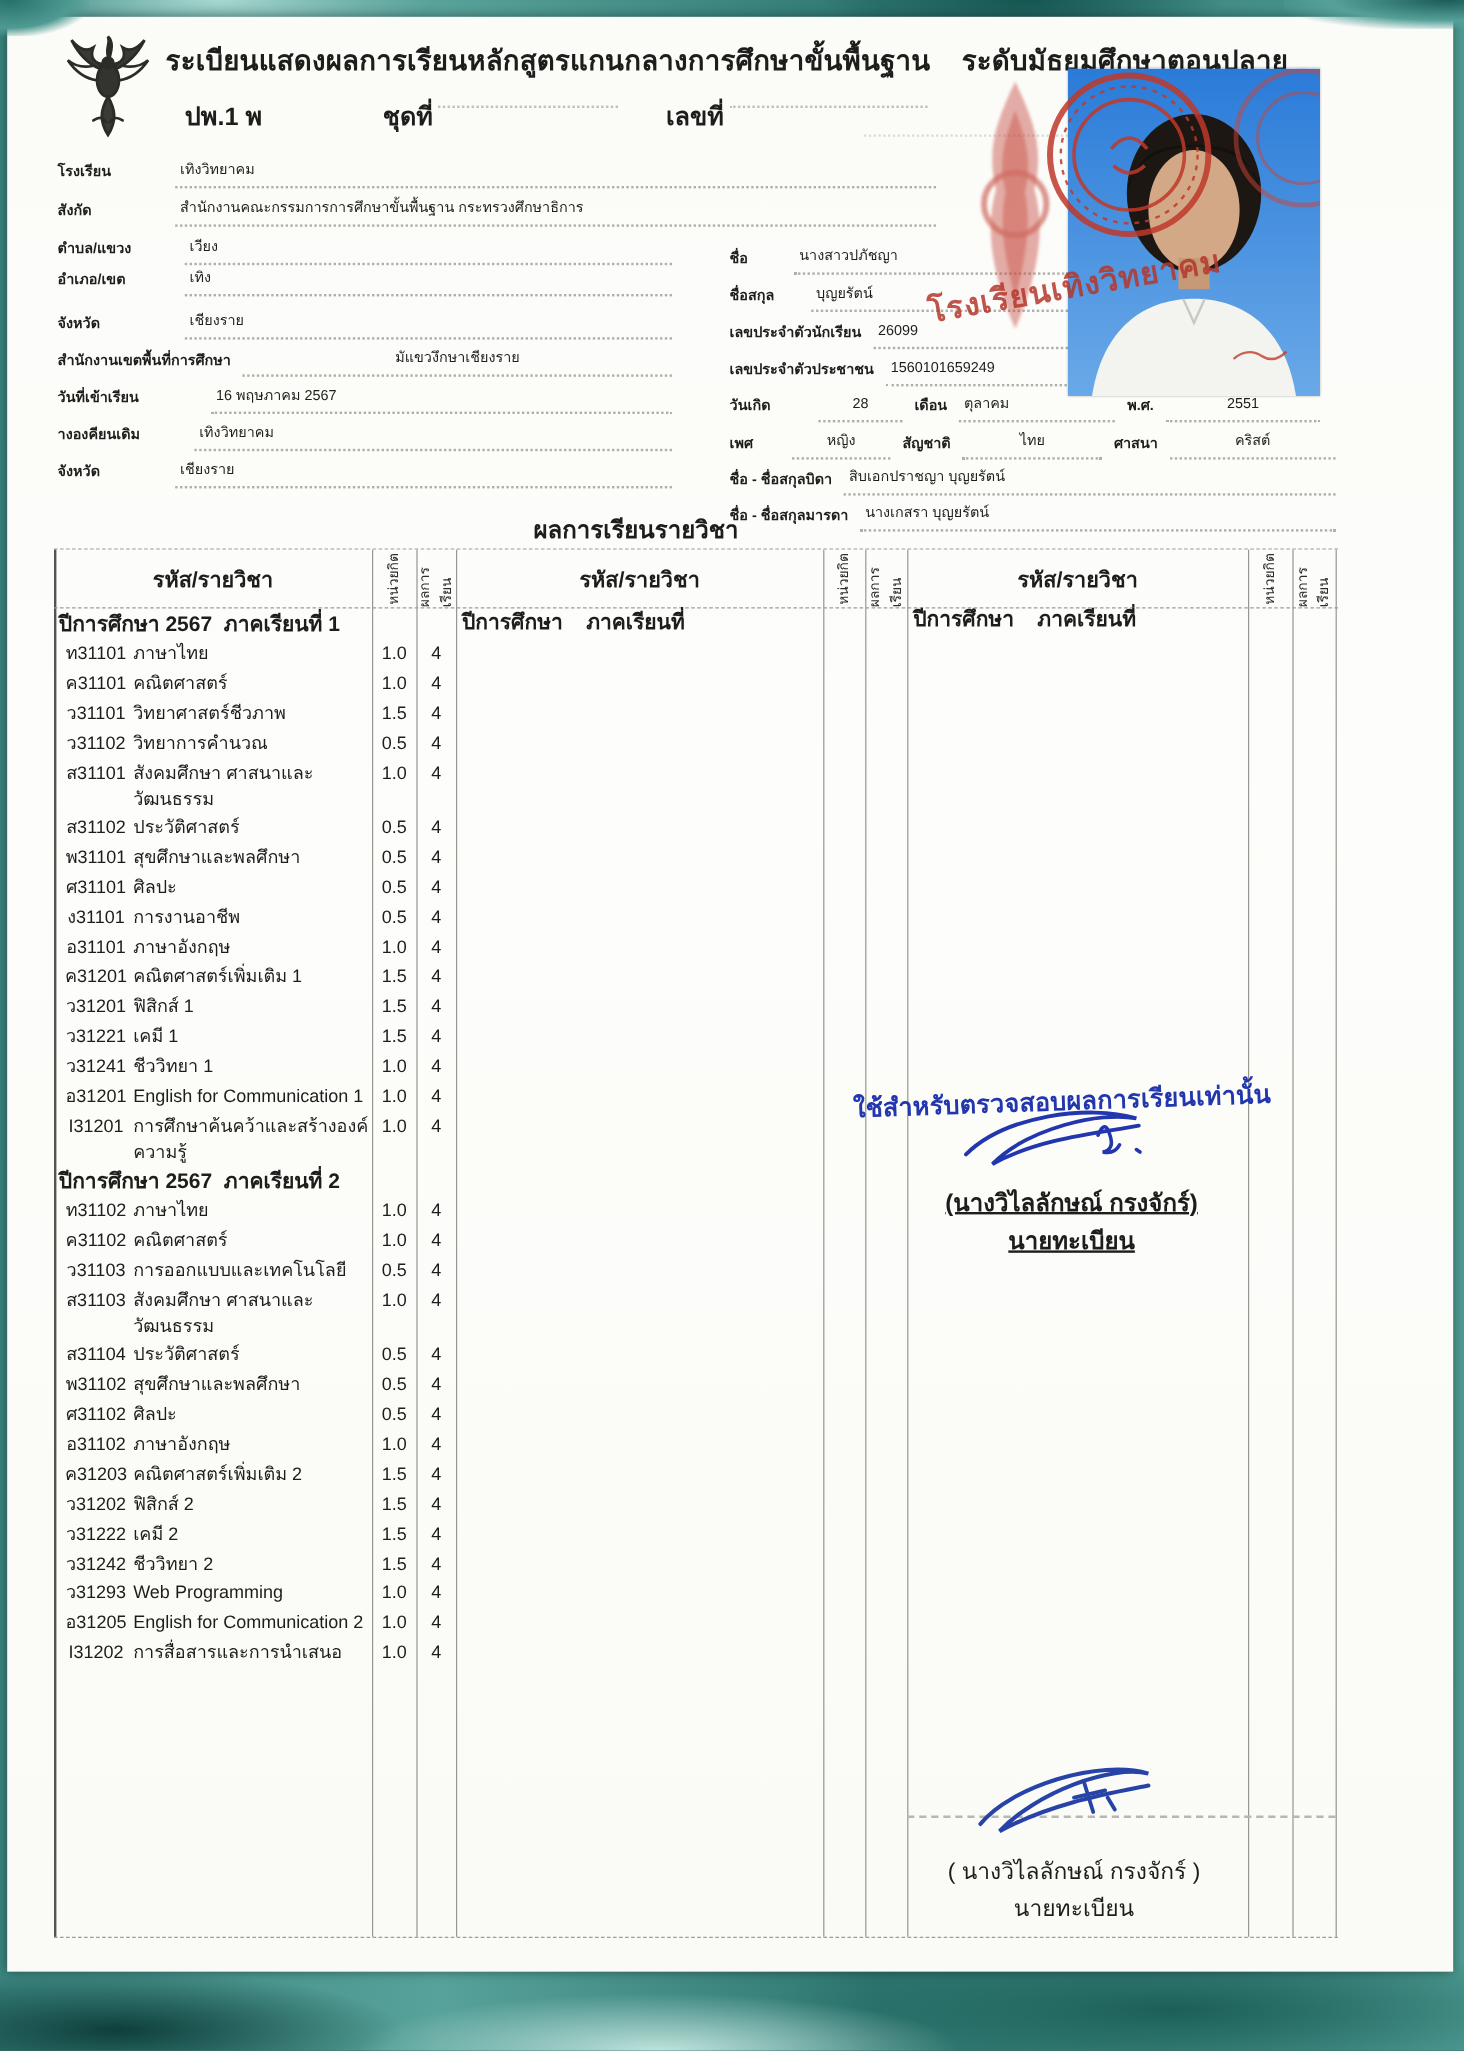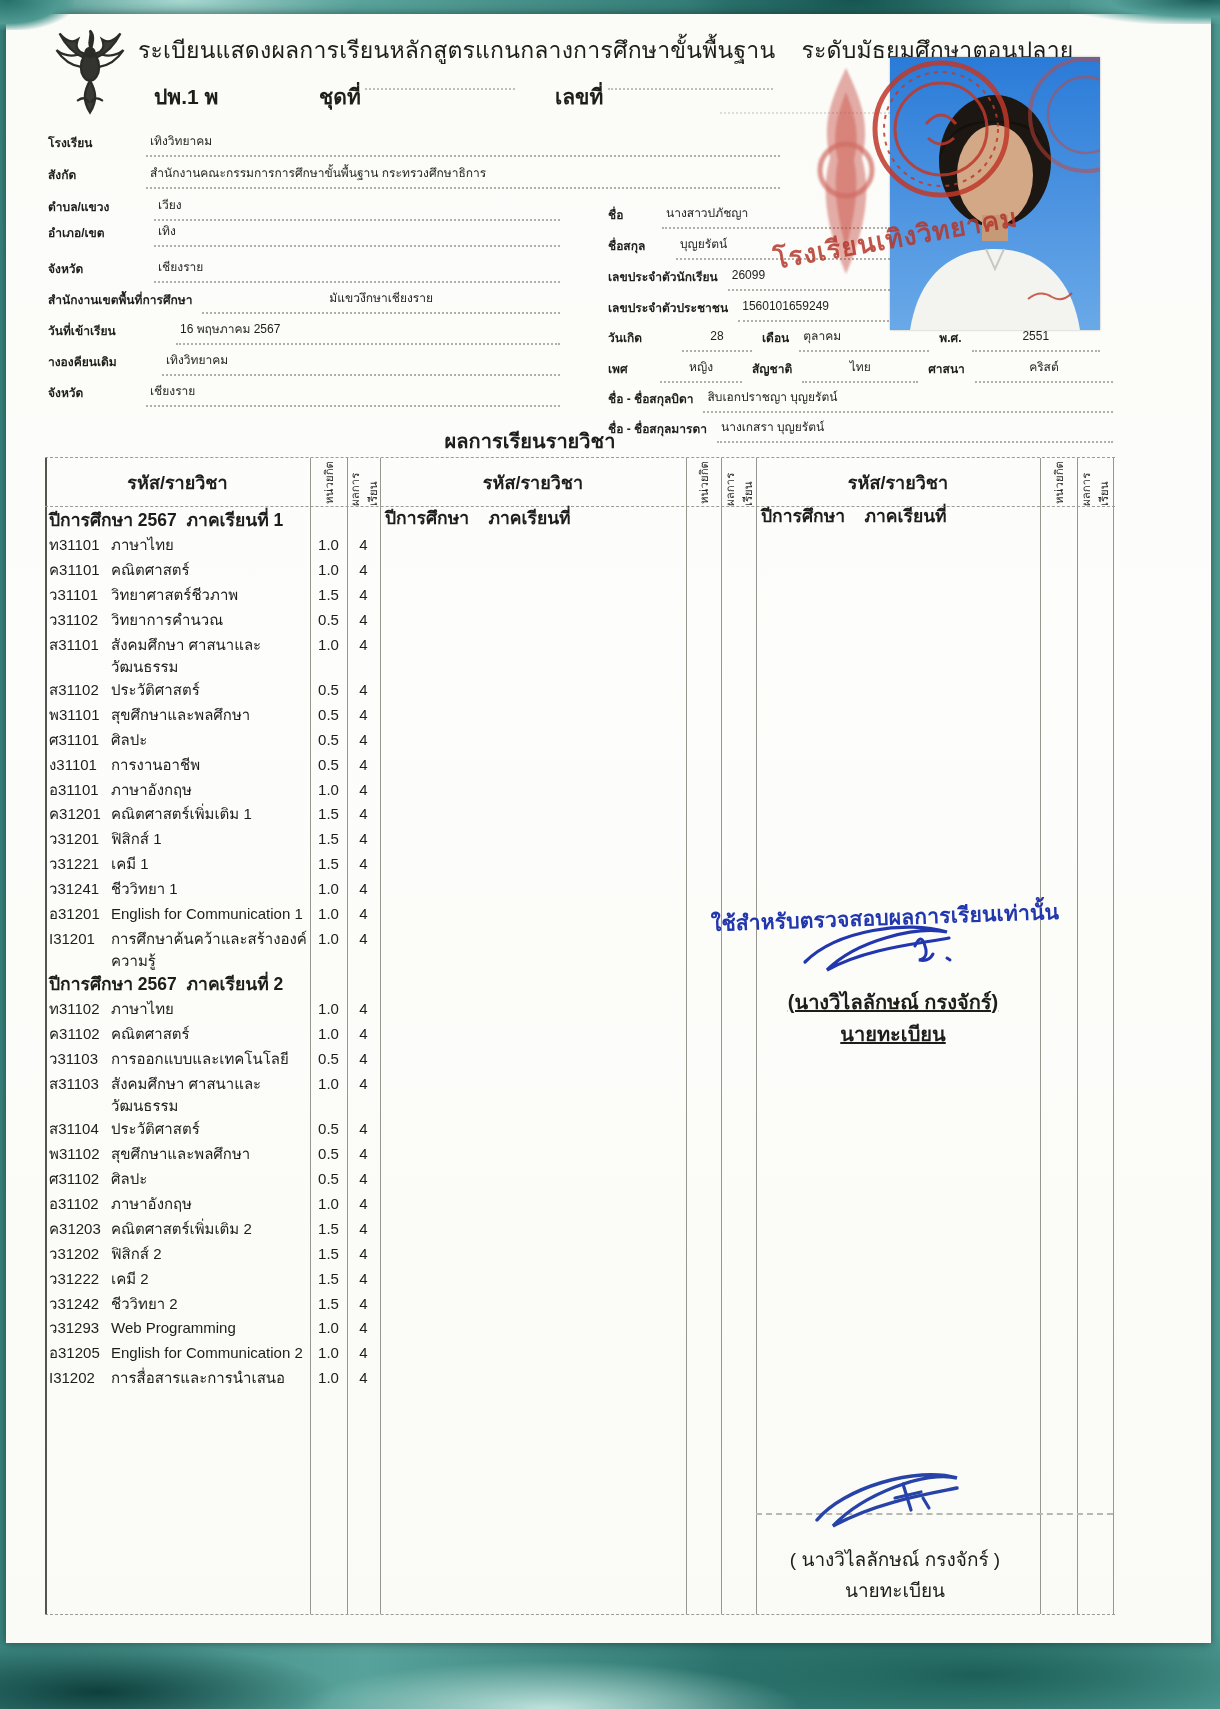--- a/index.html
+++ b/index.html
@@ -16,36 +16,36 @@
   .paper{position:absolute;left:6px;top:14px;right:9px;bottom:66px;background:linear-gradient(180deg,#fbfbf8,#fdfdfb 40%,#fafaf6);box-shadow:0 0 9px rgba(0,0,0,.45);}
   .corner-tl{position:absolute;left:0;top:0;width:74px;height:30px;background:radial-gradient(ellipse at 10% 0%,#27716c 0%,#4f9a92 55%,rgba(79,154,146,0) 75%);z-index:6;}
   .corner-tr{position:absolute;right:0;top:0;width:150px;height:24px;background:radial-gradient(ellipse at 90% 0%,#1b5c57 0%,#55a099 50%,rgba(85,160,153,0) 78%);z-index:6;}
   .abs{position:absolute;}
   .field{position:absolute;display:flex;font-size:12px;line-height:27px;align-items:flex-end;}
   .flabel{font-weight:bold;flex:none;}
   .fval{flex:1;margin-left:10px;border-bottom:2px dotted #b0b0a8;padding:0 4px;white-space:nowrap;}
   .fval.center{text-align:center;}
   .seg{display:flex;align-items:flex-end;}
   .seg .flabel{margin-left:10px;}
-  .title-line{position:absolute;left:138px;top:32px;font-size:23px;font-weight:normal;white-space:nowrap;letter-spacing:.2px;}
+  .title-line{position:absolute;left:138px;top:32px;font-size:23px;font-weight:bold;white-space:nowrap;letter-spacing:.2px;}
   .title-line .gap{display:inline-block;width:26px;}
   .formrow{position:absolute;top:80px;font-size:21px;font-weight:bold;margin-left:12px;}
   .dotline{position:absolute;border-bottom:2px dotted #c0c0b8;}
   
   .tbl{position:absolute;left:45px;top:457px;width:1070px;height:1156px;border-top:1px dashed #9d9d95;border-bottom:1px dashed #9d9d95;}
   .vl{position:absolute;top:0;bottom:0;width:1px;background:#97978f;}
   .vl.dark{background:#55554f;width:2px;}
   .hl-head{position:absolute;left:0;right:0;top:48px;border-top:1px dashed #9d9d95;}
   .th-course{position:absolute;top:0;height:48px;display:flex;align-items:center;justify-content:center;font-weight:bold;font-size:18px;}
   .vh{position:absolute;top:0;height:48px;display:flex;align-items:center;justify-content:center;writing-mode:vertical-rl;transform:rotate(180deg);font-size:11.5px;color:#2c2c2a;}
   .tbl-title{position:absolute;left:300px;top:425px;width:460px;text-align:center;font-size:20px;font-weight:bold;}
   .gcol{position:absolute;}
   .semh{font-weight:bold;font-size:17.5px;line-height:25px;white-space:pre-wrap;}
   .crow{display:flex;min-height:24.95px;align-items:flex-start;font-size:15px;line-height:22px;padding-top:1px;box-sizing:border-box;}
-  .c-code{width:62px;flex:none;}
+  .c-code{width:62px;flex:none;text-align:center;}
   .c-name{flex:1;padding-right:3px;}
   .c-credit{width:37px;flex:none;text-align:center;}
   .c-grade{width:33px;flex:none;text-align:center;}
   
   .photo{position:absolute;left:890px;top:57px;width:210px;height:273px;z-index:1;box-shadow:0 0 2px rgba(0,0,0,.3);}
   .flame{position:absolute;left:800px;top:62px;width:92px;height:226px;z-index:2;opacity:.8;filter:blur(1.2px);}
   .sealring{position:absolute;left:866px;top:54px;width:150px;height:150px;z-index:3;opacity:.85;}
   .sealtext{position:absolute;left:772px;top:218px;width:240px;z-index:4;color:#b5372c;font-weight:bold;font-size:26px;transform:rotate(-10deg);letter-spacing:1px;opacity:.85;white-space:nowrap;}
   .bluestamp{position:absolute;text-align:center;color:#2236ae;font-weight:bold;font-size:21px;transform:rotate(-2deg);letter-spacing:.2px;}
   .regname{position:absolute;text-align:center;font-size:20px;font-weight:bold;text-decoration:underline;}

